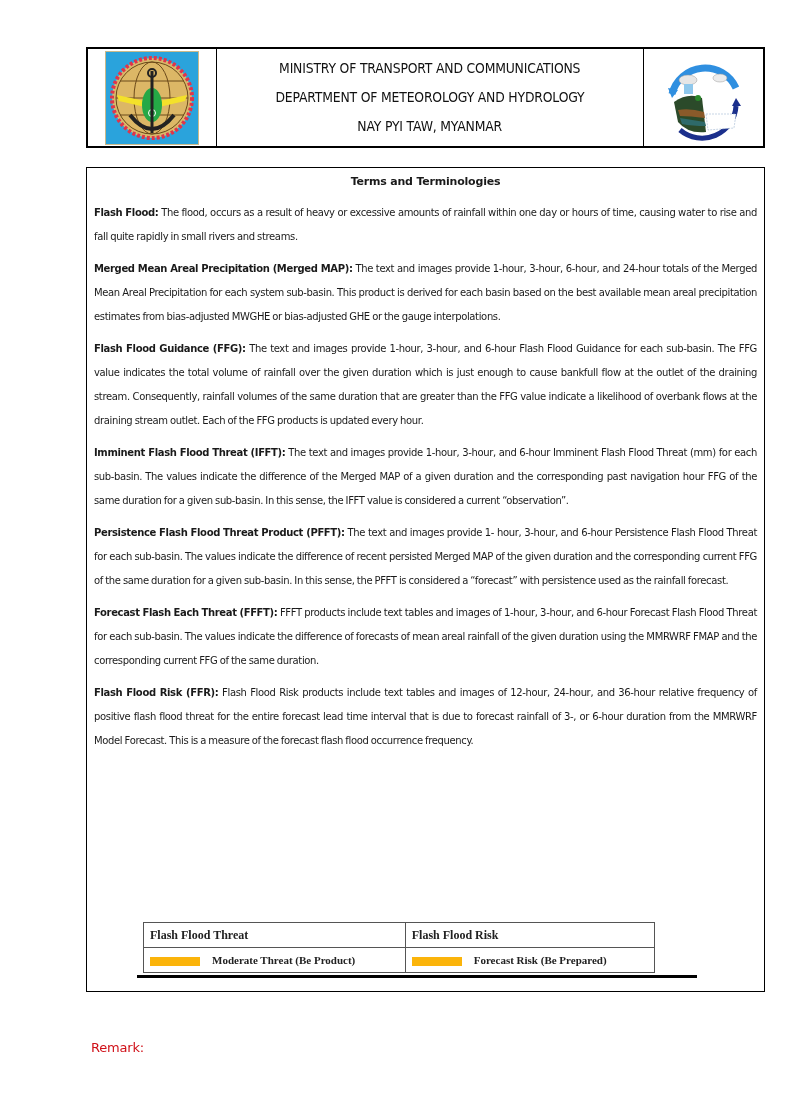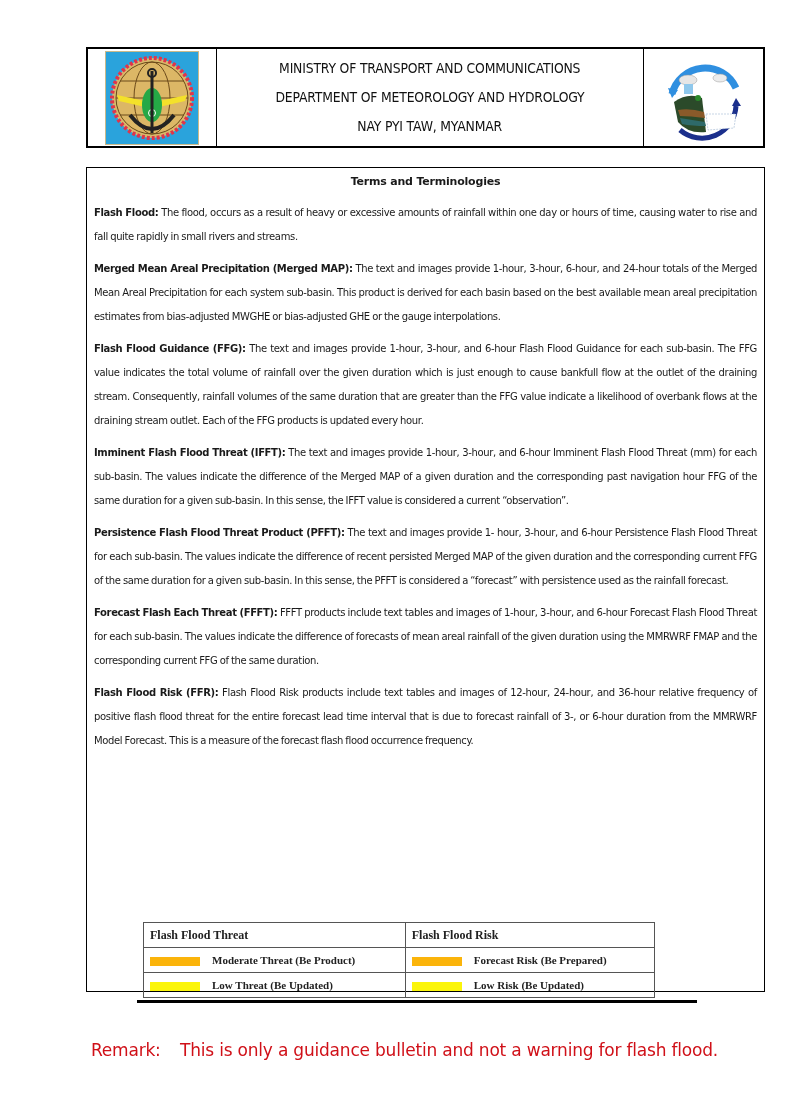--- a/index.html
+++ b/index.html
@@ -26,21 +26,21 @@
 
   
   .legend { position: absolute; left: 50px; top: 710px; width: 560px; border-collapse: collapse;
             font-family: "Liberation Serif", serif; font-weight: bold; font-size: 11px; color: #222; }
   .legend td, .legend th { border: 1px solid #555; height: 24px; padding: 0 6px; text-align: left; }
   .legend th { font-size: 12px; font-weight: bold; color: #222; }
   .swatch { display: inline-block; width: 50px; height: 9px; vertical-align: middle; margin-right: 12px; }
 
   
   .remark { position: absolute; left: 91px; top: 1040px; font-family: "DejaVu Sans", sans-serif;
-            font-size: 17px; color: #d01018; display: flex; letter-spacing: -0.2px; }
+            font-size: 13px; color: #d01018; display: flex; letter-spacing: -0.2px; }
   .remark-label { width: 89px; }
 </style>
 </head>
 <body>
 
 <div class="header">
   <div class="logo-left">
     <svg width="94" height="94" viewBox="0 0 94 94">
       <rect x="0" y="0" width="94" height="94" fill="#2aa3dc"></rect>
       <rect x="0" y="0" width="94" height="94" fill="none" stroke="#c9b98a" stroke-width="2"></rect>
@@ -103,26 +103,21 @@
     <table class="legend" style="position:relative; left:6px; top:0; width:512px;margin-top:44px;">
       <tbody>
           <tr>
         <th>Flash Flood Threat</th>
         <th>Flash Flood Risk</th>
       </tr>
       <tr>
         <td><span class="swatch" style="background: rgb(251, 180, 10);"></span><span>Moderate Threat (Be Product)</span></td>
         <td><span class="swatch" style="background: rgb(251, 180, 10);"></span><span>Forecast Risk (Be Prepared)</span></td>
       </tr>
-      <tr>
-        <td><span class="swatch" style="background: rgb(251, 245, 10);"></span><span>Low Threat (Be Updated)</span></td>
-        <td><span class="swatch" style="background: rgb(251, 245, 10);"></span><span>Low Risk (Be Updated)</span></td>
-      </tr>
     </tbody>
       </table>
     <div style="height:3px; background:#000; margin-top:2px;"></div>
   </div>
 </div>
 
 <div class="remark">
   <span class="remark-label">Remark:</span>
-  <span>This is only a guidance bulletin and not a warning for flash flood.</span>
 </div>
 
 </body></html>

